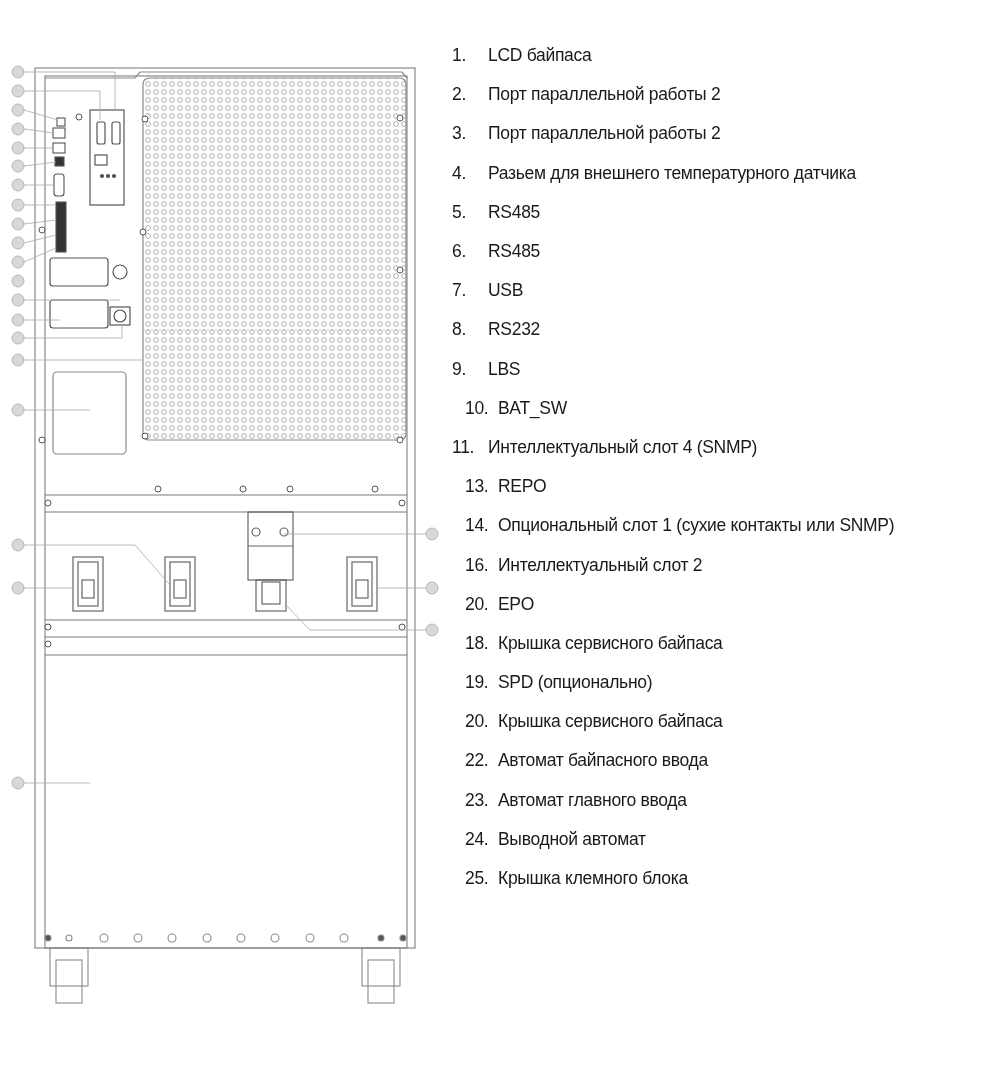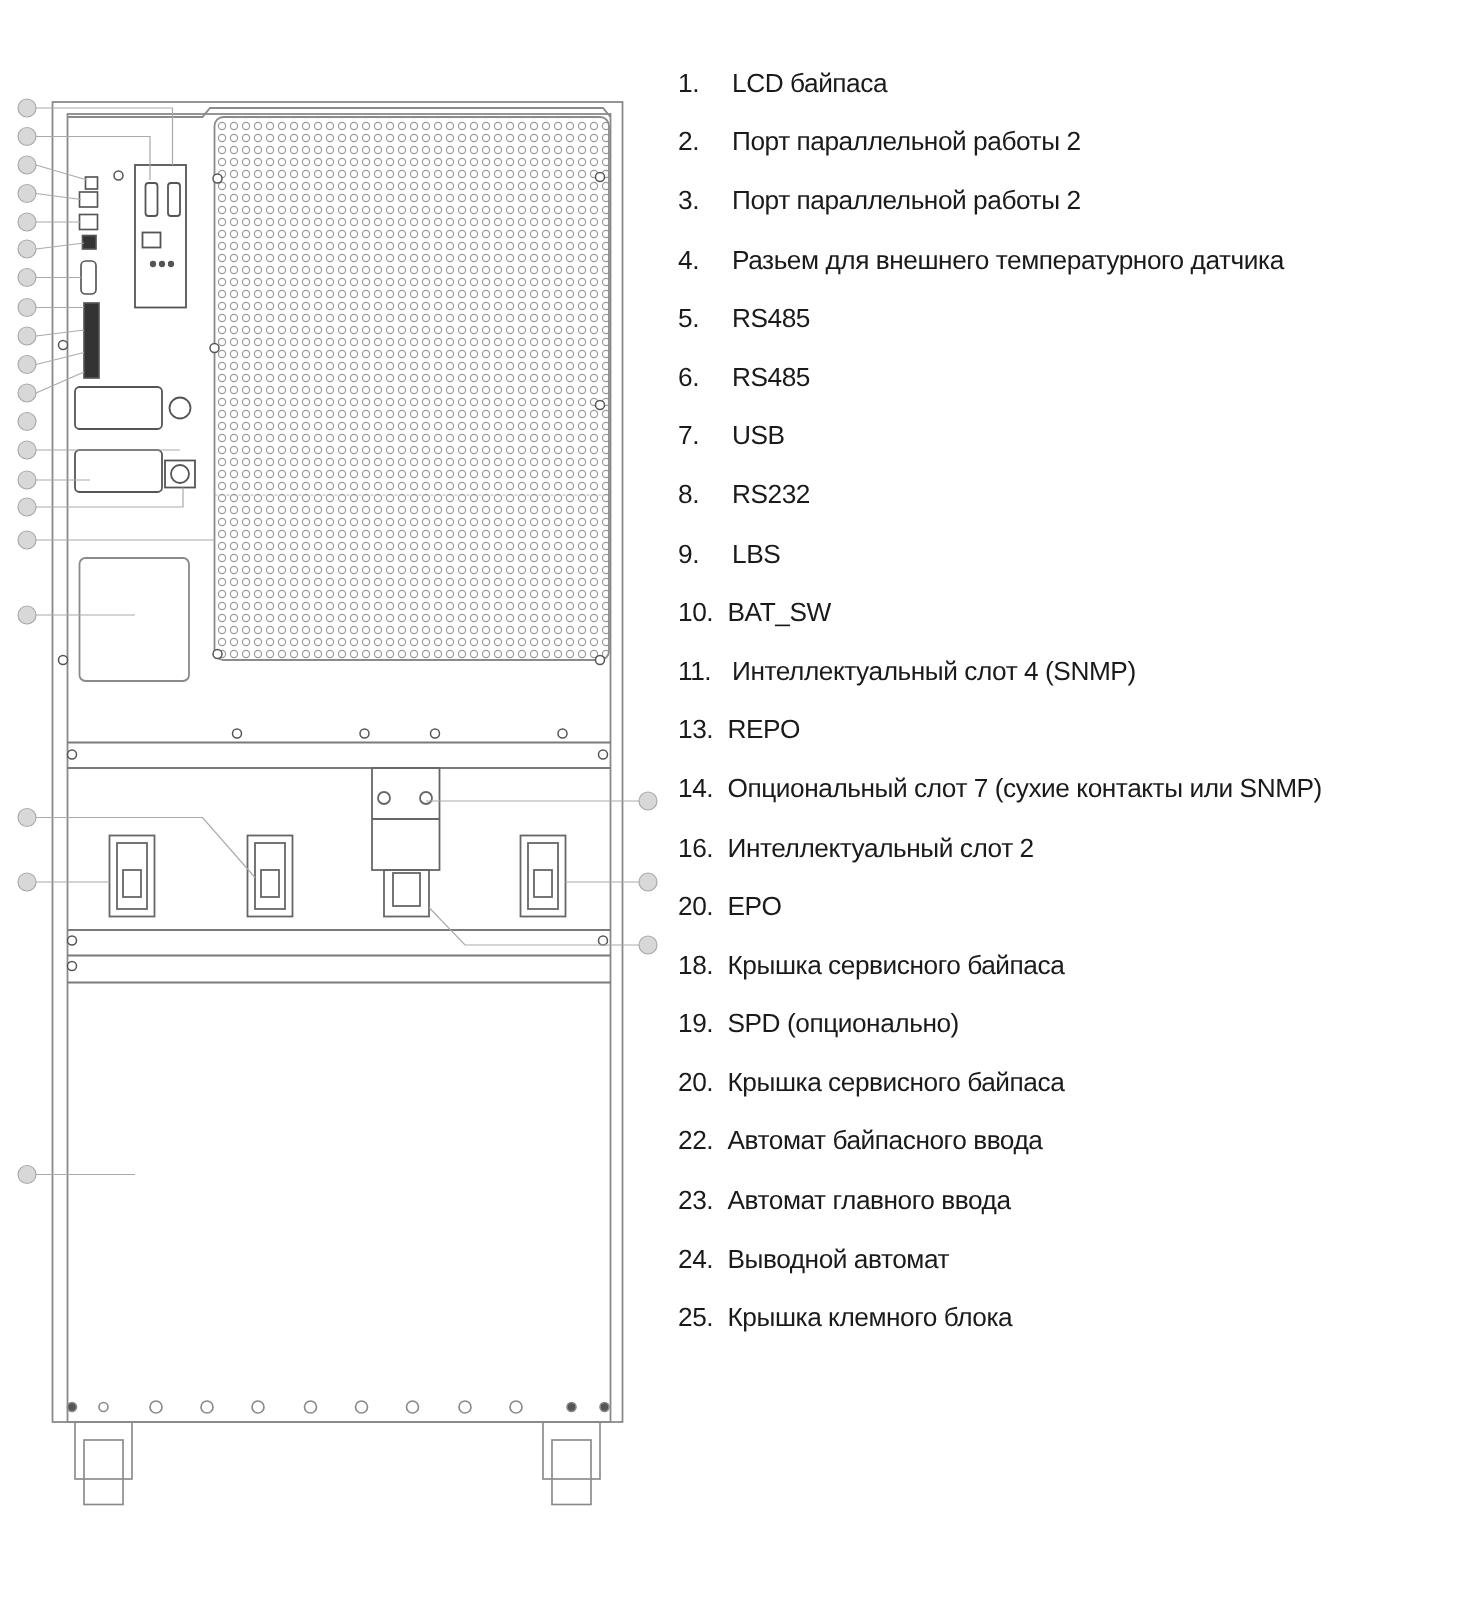--- a/index.html
+++ b/index.html
@@ -2,21 +2,21 @@
 <html><head>
 <meta charset="utf-8">
 <style>
   html, body { margin:0; padding:0; background:#ffffff; }
   body { width:982px; height:1069px; position:relative; overflow:hidden;
          font-family:"Liberation Sans", "DejaVu Sans", sans-serif; color:#1a1a1a; }
   #diagram { position:absolute; left:0; top:0; width:440px; height:1069px; }
   #legend { position:absolute; left:452px; top:36px; width:530px; margin:0; padding:0; list-style:none; }
   #legend li { height:39.2px; display:flex; align-items:center; font-size:17.5px; letter-spacing:-0.3px; white-space:nowrap; }
   #legend .num { display:inline-block; width:36px; }
-  #legend .num.tight { width:33px; }
+  #legend .num.tight { width:33px;margin-left:13px; }
 </style>
 </head>
 <body>
 
 <svg id="diagram" viewBox="0 0 440 1069" xmlns="http://www.w3.org/2000/svg">
   <defs>
     <pattern id="perf" x="0" y="0" width="8" height="8" patternUnits="userSpaceOnUse">
       <circle cx="4" cy="4" r="2.4" fill="none" stroke="#9a9a9a" stroke-width="0.8"></circle>
     </pattern>
   </defs>
@@ -236,21 +236,21 @@
   <li>
       <span class="num">11.</span>
       <span>Интеллектуальный слот 4 (SNMP)</span>
     </li>
   <li>
       <span class="num tight">13.</span>
       <span>REPO</span>
     </li>
   <li>
       <span class="num tight">14.</span>
-      <span>Опциональный слот 7 (сухие контакты или SNMP)</span>
+      <span>Опциональный слот 1 (сухие контакты или SNMP)</span>
     </li>
   <li>
       <span class="num tight">16.</span>
       <span>Интеллектуальный слот 2</span>
     </li>
   <li>
       <span class="num tight">20.</span>
       <span>EPO</span>
     </li>
   <li>

